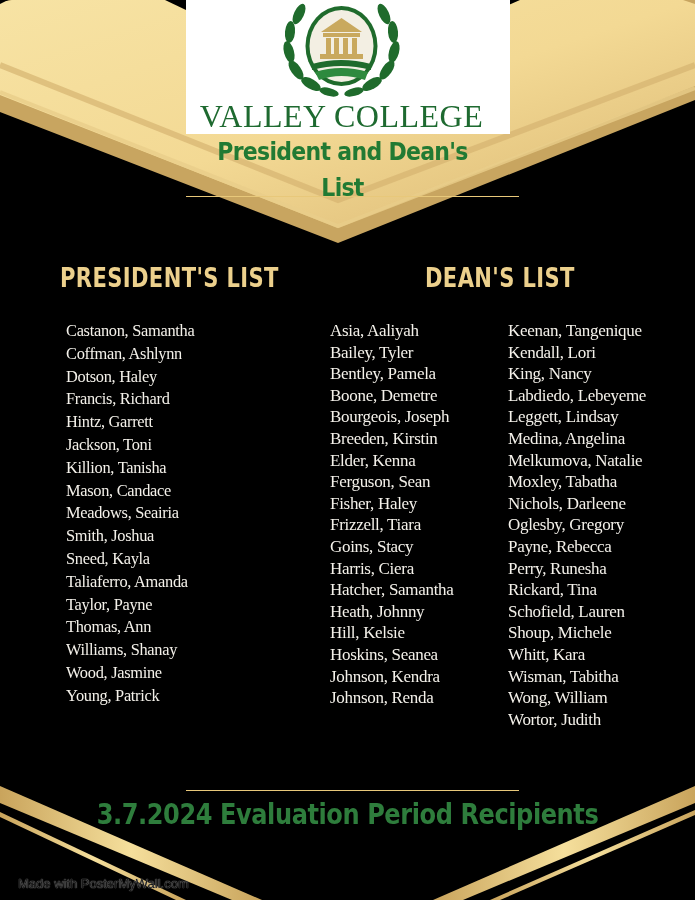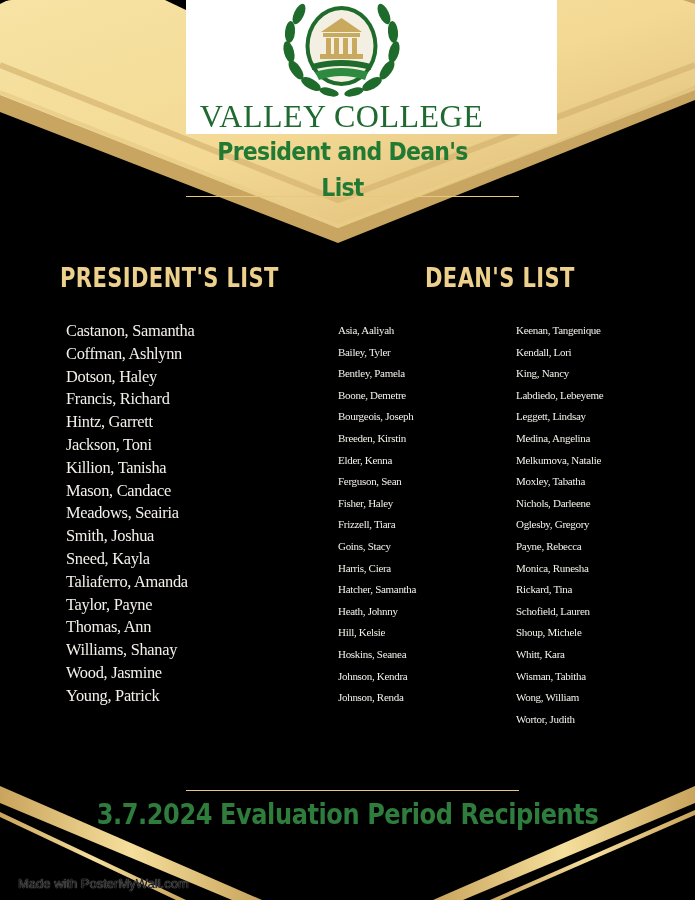--- a/index.html
+++ b/index.html
@@ -1,26 +1,26 @@
 <!DOCTYPE html>
 <html><head>
 <meta charset="utf-8">
 <style>
   html, body { margin:0; padding:0; }
   body { width:695px; height:900px; background:#000; position:relative; overflow:hidden; font-family:"DejaVu Serif", serif; }
   .bg { position:absolute; left:0; top:0; width:695px; height:900px; }
-  .logo-box { position:absolute; left:186px; top:0; width:371px; height:134px; background:#fff; }
+  .logo-box { position:absolute; left:186px; top:0; width:324px; height:134px; background:#fff; }
   .logo-emblem { position:absolute; left:93px; top:0; width:125px; height:100px; }
   .logo-text { position:absolute; left:0; top:98px; width:311px; text-align:center; font-family:"Liberation Serif", serif; color:#1e6a30; font-size:32px; letter-spacing:0.5px; line-height:36px; }
   .subtitle { position:absolute; left:186px; top:134px; width:313px; text-align:center; font-family:"DejaVu Sans", sans-serif; font-weight:bold; font-size:25px; color:#217a33; letter-spacing:-0.8px; transform:scaleX(0.88); transform-origin:center; line-height:36px; }
   .rule { position:absolute; height:1px; background:#e8c87a; }
   .heading { position:absolute; font-family:"DejaVu Sans", sans-serif; font-weight:bold; color:#ecd08c; font-size:27px; letter-spacing:0.5px; transform:scaleX(0.78); transform-origin:left; white-space:nowrap; }
   .names { position:absolute; margin:0; padding:0; list-style:none; }
   .names li { color:#f4f1ea; font-family:Liberation Serif, serif; font-size:16.4px; line-height:22.8px; white-space:nowrap; letter-spacing:-0.3px; }
-  .names.dean li { line-height:21.6px; font-size:11px;margin-left:8px; }
+  .names.dean li { line-height:21.6px; font-size:17px; }
   .footer { position:absolute; left:0; top:798px; width:695px; text-align:center; font-family:"DejaVu Sans", sans-serif; font-weight:bold; color:#2e7d3c; font-size:28px; letter-spacing:-0.5px; transform:scaleX(0.86); transform-origin:center; }
   .watermark { position:absolute; left:18px; top:876px; font-family:"Liberation Sans", sans-serif; font-size:13px; color:#1a1a1a; text-shadow:0 0 1px #888, 0 0 1px #888;text-align:center; }
 </style>
 </head>
 <body>
 
 <svg class="bg" viewBox="0 0 695 900" xmlns="http://www.w3.org/2000/svg">
   <defs>
     <linearGradient id="g1" x1="0" y1="0" x2="1" y2="1">
       <stop offset="0" stop-color="#f7e3a4"></stop>
@@ -145,21 +145,21 @@
   <li>Kendall, Lori</li>
   <li>King, Nancy</li>
   <li>Labdiedo, Lebeyeme</li>
   <li>Leggett, Lindsay</li>
   <li>Medina, Angelina</li>
   <li>Melkumova, Natalie</li>
   <li>Moxley, Tabatha</li>
   <li>Nichols, Darleene</li>
   <li>Oglesby, Gregory</li>
   <li>Payne, Rebecca</li>
-  <li>Monica, Runesha</li>
+  <li>Perry, Runesha</li>
   <li>Rickard, Tina</li>
   <li>Schofield, Lauren</li>
   <li>Shoup, Michele</li>
   <li>Whitt, Kara</li>
   <li>Wisman, Tabitha</li>
   <li>Wong, William</li>
   <li>Wortor, Judith</li>
 </ul>
 
 <div class="rule" style="left:186px; top:790px; width:333px;"></div>

